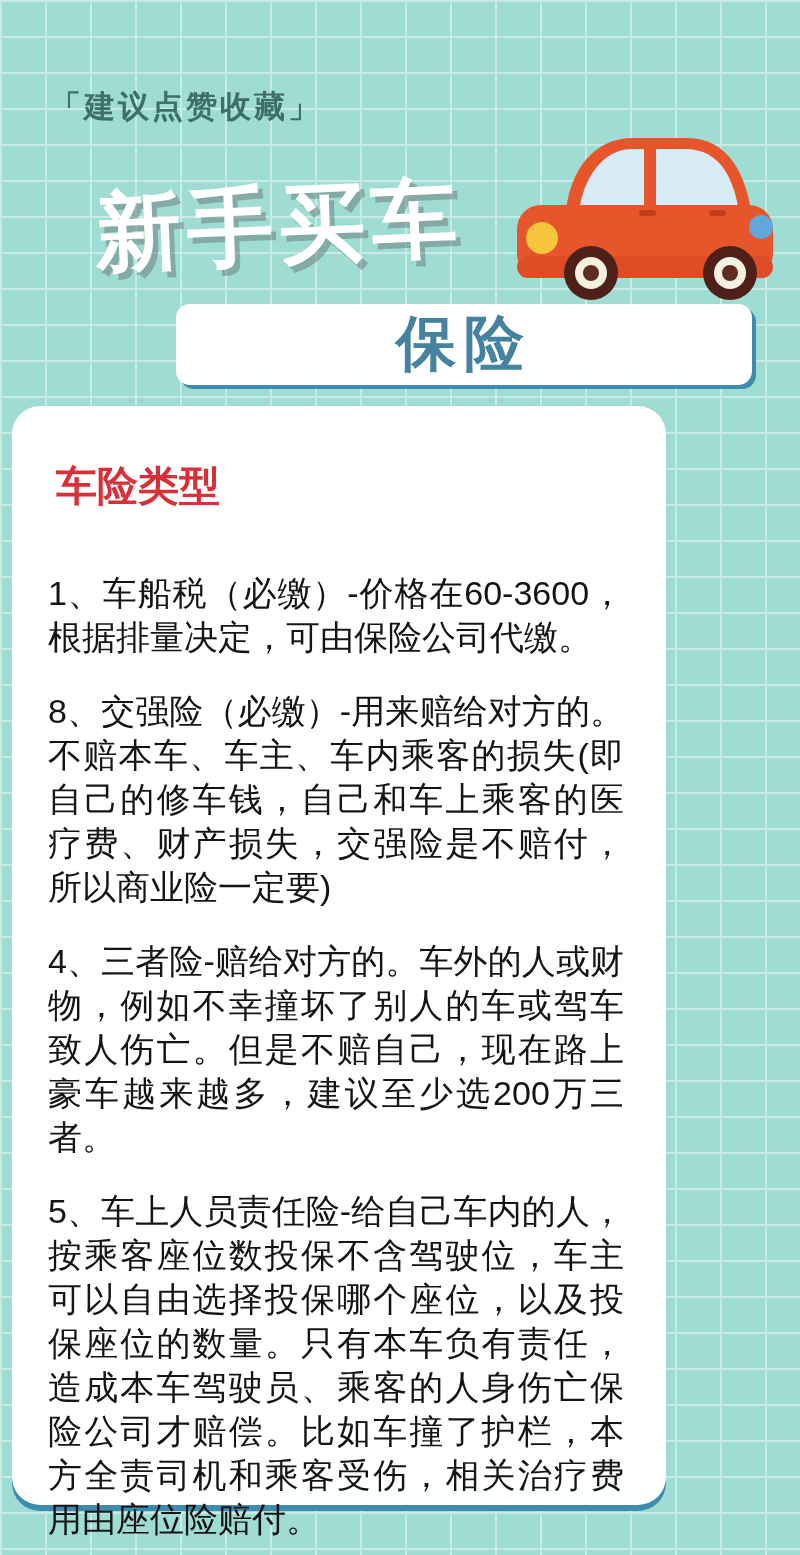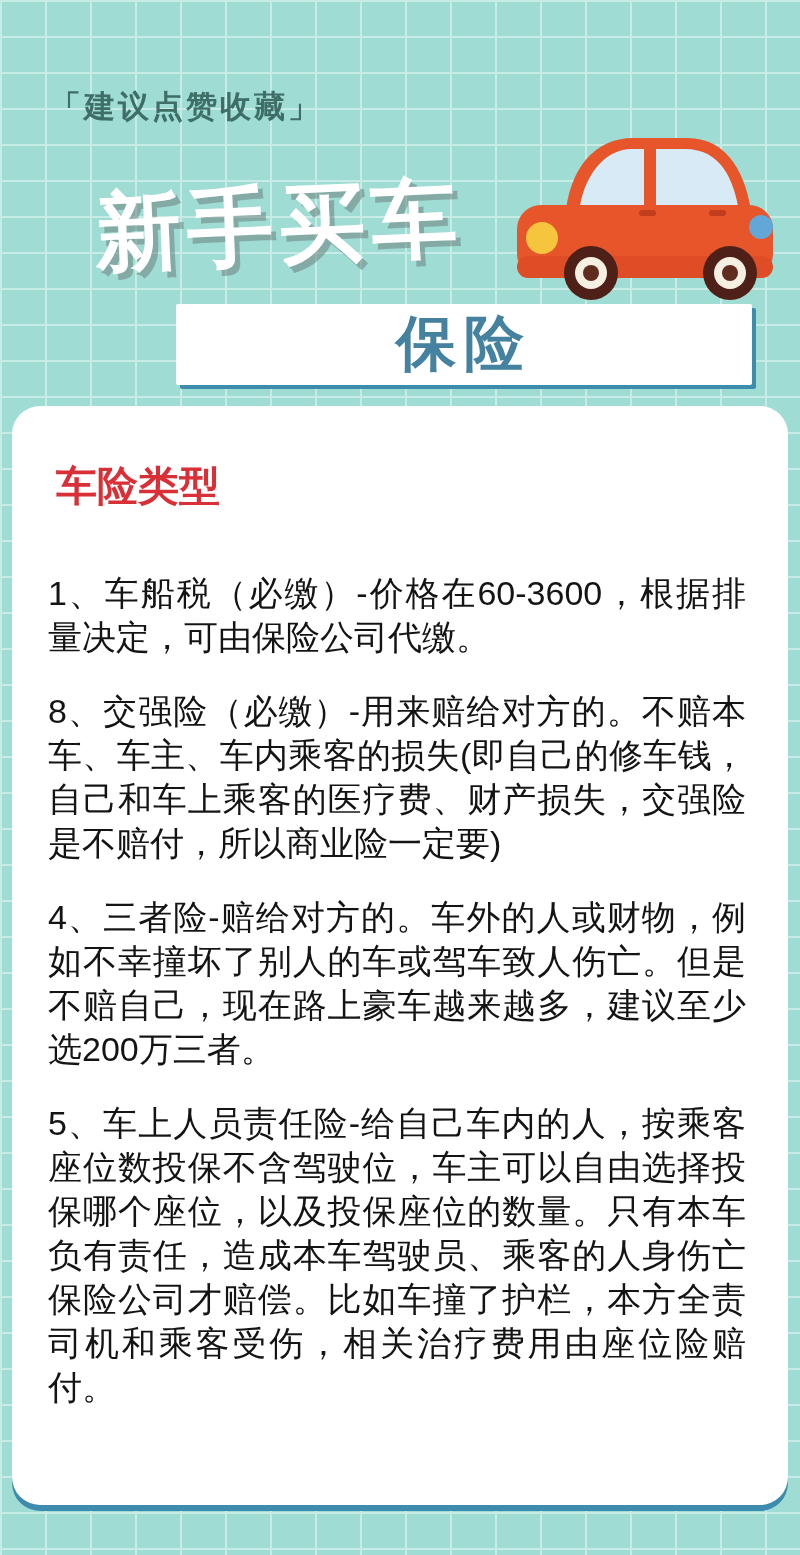--- a/index.html
+++ b/index.html
@@ -29,30 +29,30 @@
   .title{
     position:absolute;left:95px;top:168px;
     font-size:86px;font-weight:800;letter-spacing:6px;
     color:var(--title-white);
     transform:rotate(-2.5deg);
     text-shadow:5px 6px 0 rgba(105,120,120,0.5);
   }
   .car{position:absolute;left:515px;top:128px;width:260px;height:180px;}
   .subtitle-box{
     position:absolute;left:176px;top:304px;width:576px;height:81px;
-    background:var(--card-bg);border-radius:2px;
+    background:var(--card-bg);border-radius:14px;
     box-shadow:4px 4px 0 var(--shadow-blue);
     display:flex;align-items:center;justify-content:center;
   }
   .subtitle-box span{
     font-size:60px;font-weight:800;letter-spacing:8px;
     color:var(--subtitle-blue);
   }
   .card{
-    position:absolute;left:12px;top:406px;width:776px;height:1099px;
+    position:absolute;left:12px;top:406px;width:654px;height:1099px;
     background:var(--card-bg);border-radius:28px;
     box-shadow:0 6px 0 var(--shadow-blue);
     padding:56px 34px 0 36px;
   }
   .card h2{
     font-size:41px;font-weight:700;color:var(--heading-red);
     margin:0 0 60px 8px;line-height:1.2;
   }
   .card p{
     font-size:34px;font-weight:500;color:var(--body-black);

